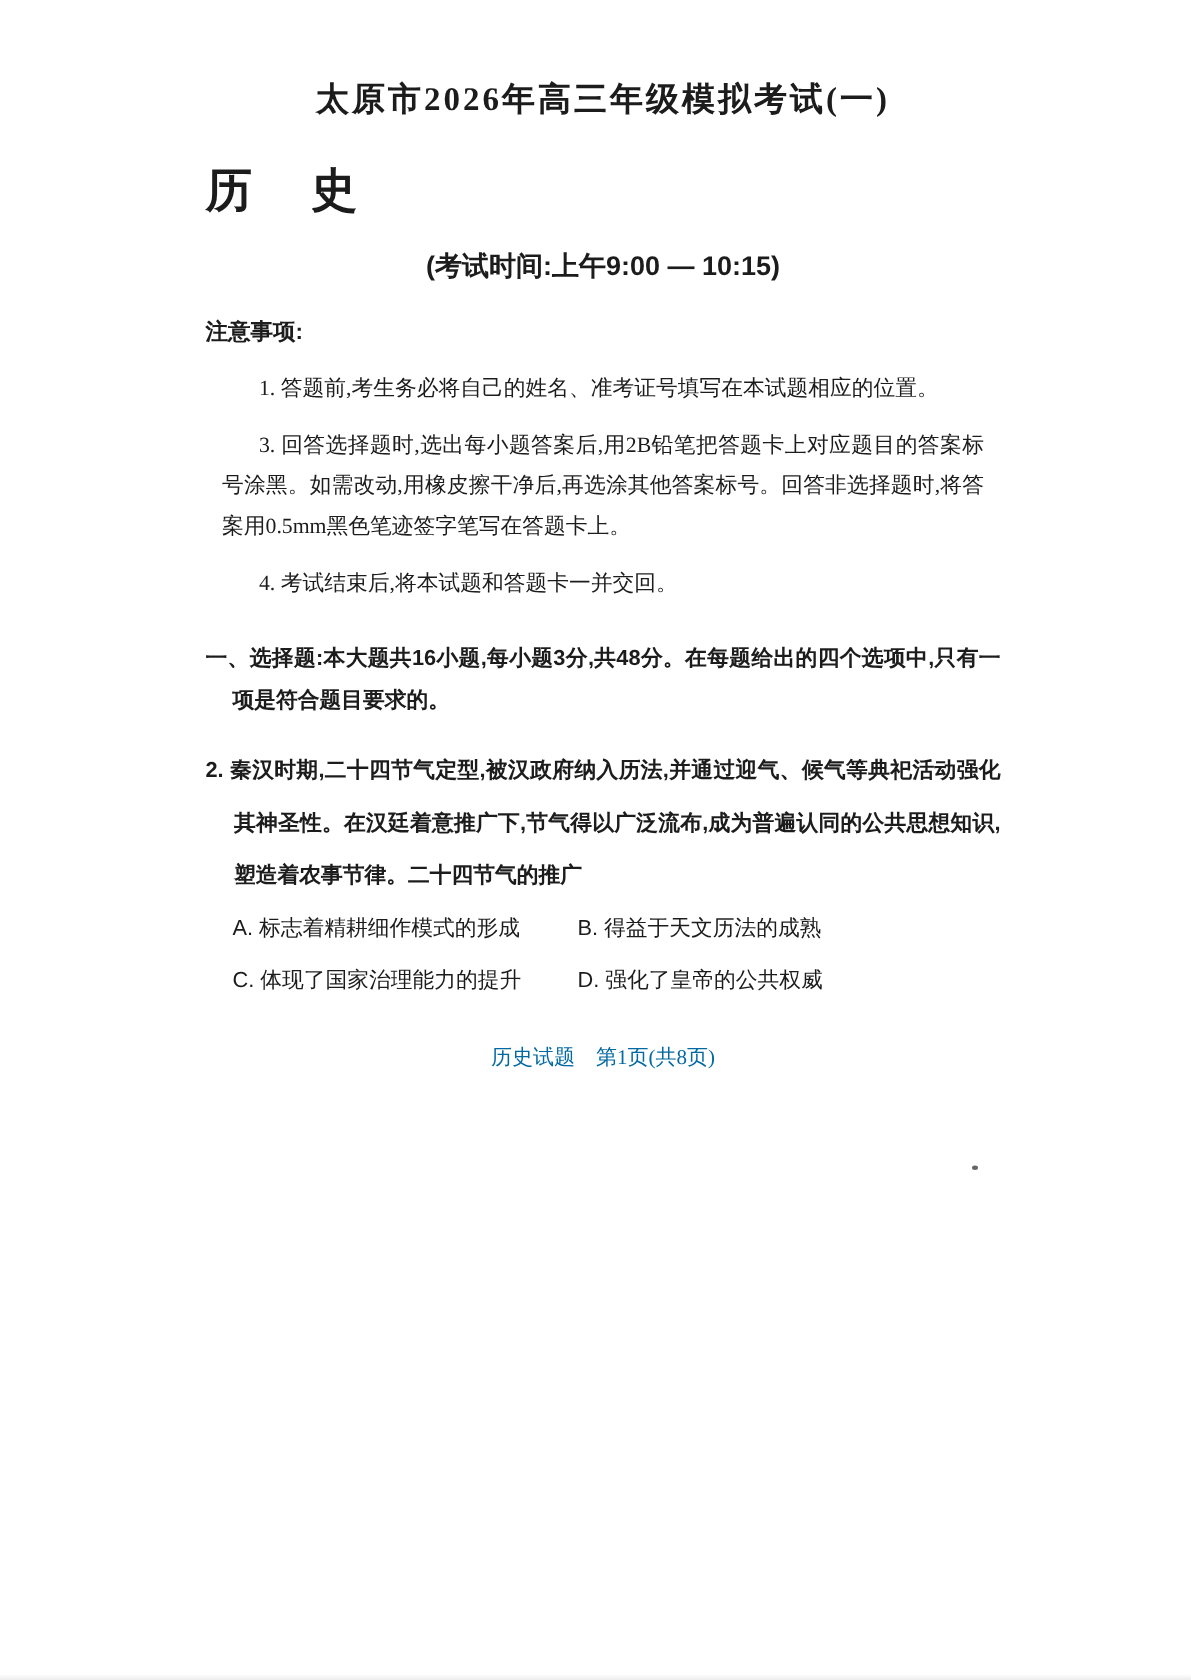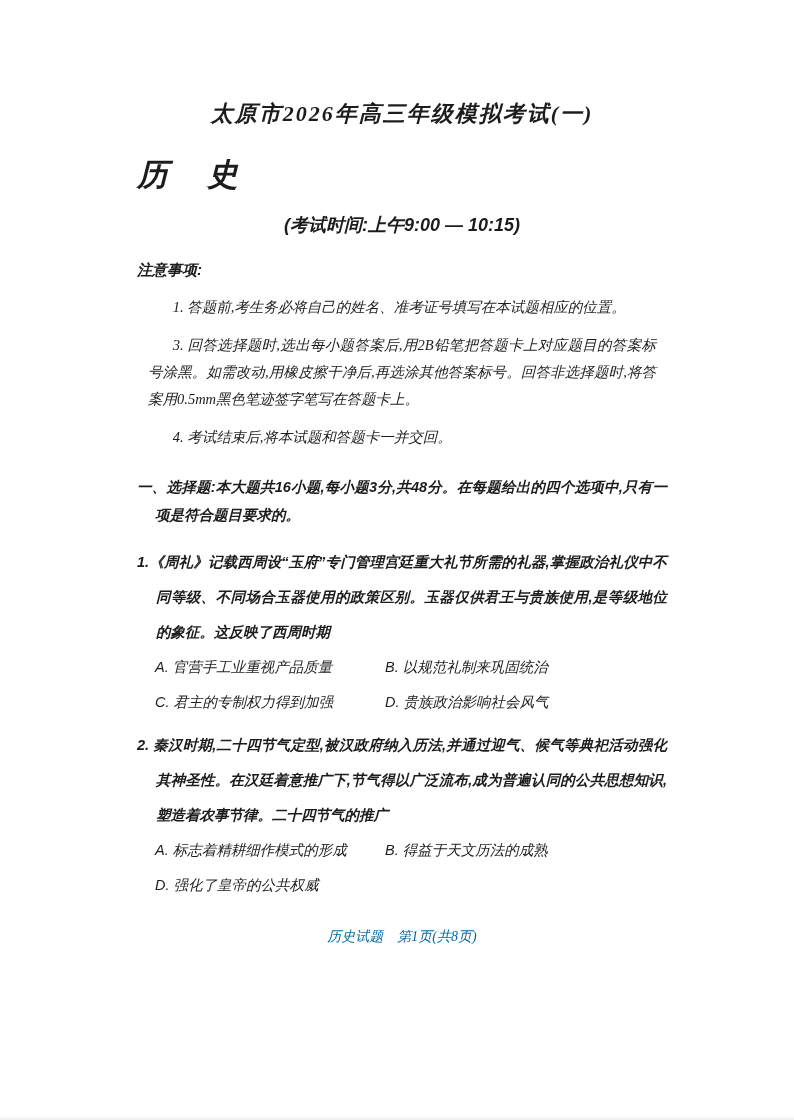--- a/index.html
+++ b/index.html
@@ -3,25 +3,24 @@
 <meta charset="utf-8">
 <style>
   html, body { margin: 0; padding: 0; background: #e8e8e8; }
   .page {
     position: relative;
     width: 794px;
     height: 1120px;
     margin: 0 auto;
     background: #ffffff;
     box-sizing: border-box;
-    padding: 100px 127px 0 137px;
+    padding: 52px 127px 0 137px;
     color: #1c1c1c;
     font-family: "Liberation Serif", "DejaVu Serif", serif;
     overflow: hidden;
-    font-style: italic;
   }
   .exam-title {
     margin: 0;
     text-align: center;
     font-size: 22px;
     line-height: 28px;
     font-weight: 700;
     letter-spacing: 2px;
   }
   .subject {
@@ -123,35 +122,27 @@
   <div class="notes">
     <p class="note">1. 答题前,考生务必将自己的姓名、准考证号填写在本试题相应的位置。</p>
     <p class="note">3. 回答选择题时,选出每小题答案后,用2B铅笔把答题卡上对应题目的答案标号涂黑。如需改动,用橡皮擦干净后,再选涂其他答案标号。回答非选择题时,将答案用0.5mm黑色笔迹签字笔写在答题卡上。</p>
     <p class="note">4. 考试结束后,将本试题和答题卡一并交回。</p>
   </div>
 
   <p class="section-heading">一、选择题:本大题共16小题,每小题3分,共48分。在每题给出的四个选项中,只有一项是符合题目要求的。</p>
 
   <div class="questions">
 
-    <div class="question">
-      <p class="q-stem">1.《周礼》记载西周设“玉府”专门管理宫廷重大礼节所需的礼器,掌握政治礼仪中不同等级、不同场合玉器使用的政策区别。玉器仅供君王与贵族使用,是等级地位的象征。这反映了西周时期</p>
-      <div class="options">
-        <span>A. 官营手工业重视产品质量</span>
-        <span>B. 以规范礼制来巩固统治</span>
-        <span>C. 君主的专制权力得到加强</span>
-        <span>D. 贵族政治影响社会风气</span>
-      </div>
-    </div>
 
     <div class="question">
       <p class="q-stem">2. 秦汉时期,二十四节气定型,被汉政府纳入历法,并通过迎气、候气等典祀活动强化其神圣性。在汉廷着意推广下,节气得以广泛流布,成为普遍认同的公共思想知识,塑造着农事节律。二十四节气的推广</p>
       <div class="options">
         <span>A. 标志着精耕细作模式的形成</span>
         <span>B. 得益于天文历法的成熟</span>
+        <span>C. 体现了国家治理能力的提升</span>
         <span>D. 强化了皇帝的公共权威</span>
       </div>
     </div>
 
   </div>
 
   <div class="footer">历史试题　第1页(共8页)</div>
 
   <div class="artifact-dot"></div>
   <div class="page-bottom-shade"></div>

